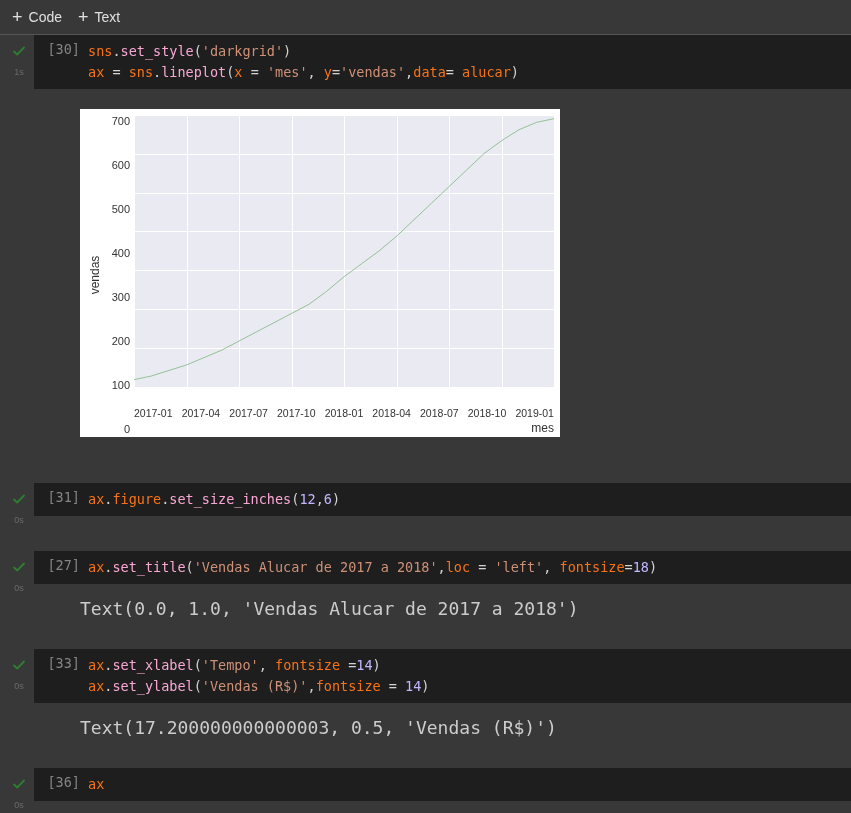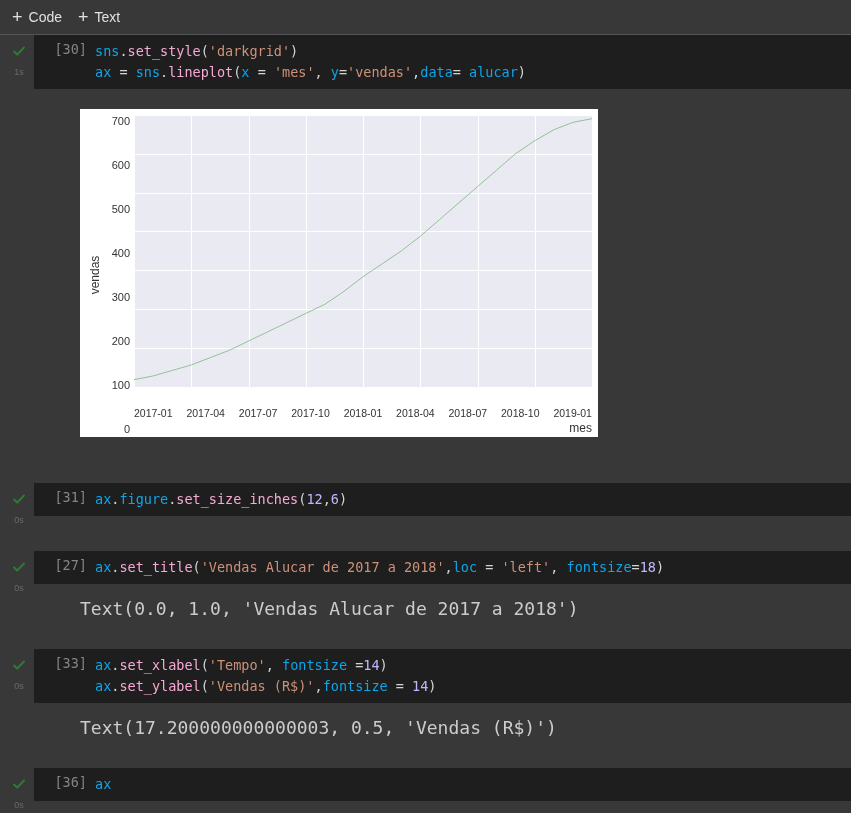--- a/index.html
+++ b/index.html
@@ -58,56 +58,56 @@
     font-family: Arial, sans-serif;
   }
   .cell-main {
     flex: 1;
     display: flex;
     flex-direction: column;
   }
   .code-row {
     display: flex;
     background: #1e1e1e;
-    padding: 6px 15px;
+    padding: 6px 8px;
   }
   .prompt {
     width: 46px;
     text-align: right;
     padding-right: 8px;
     color: #858585;
     font-size: 13.5px;
   }
   .code {
     flex: 1;
     white-space: pre;
     font-size: 13.5px;
     line-height: 1.55;
     color: #d4d4d4;
   }
   .tok-fn { color: #f9a8d4; }
   .tok-str { color: #ce9178; }
-  .tok-var { color: #0ea5e9; }
+  .tok-var { color: #f97316; }
   .tok-num { color: #c4b5fd; }
   .output-row {
     display: flex;
     padding: 14px 0 4px 0;
   }
   .output-spacer { width: 46px; }
   .output-text {
     flex: 1;
     white-space: pre;
     font-size: 18px;
     color: #ccc;
     font-family: 'Consolas','Monaco',monospace;
   }
   .chart-wrap {
     margin: 20px 0 20px 46px;
     background: #fff;
-    width: 518px;
+    width: 480px;
     height: 328px;
     display: flex;
     flex-direction: column;
     padding: 6px 6px 2px 6px;
   }
   .chart-body {
     flex: 1;
     display: flex;
   }
   .ylabel-col {

